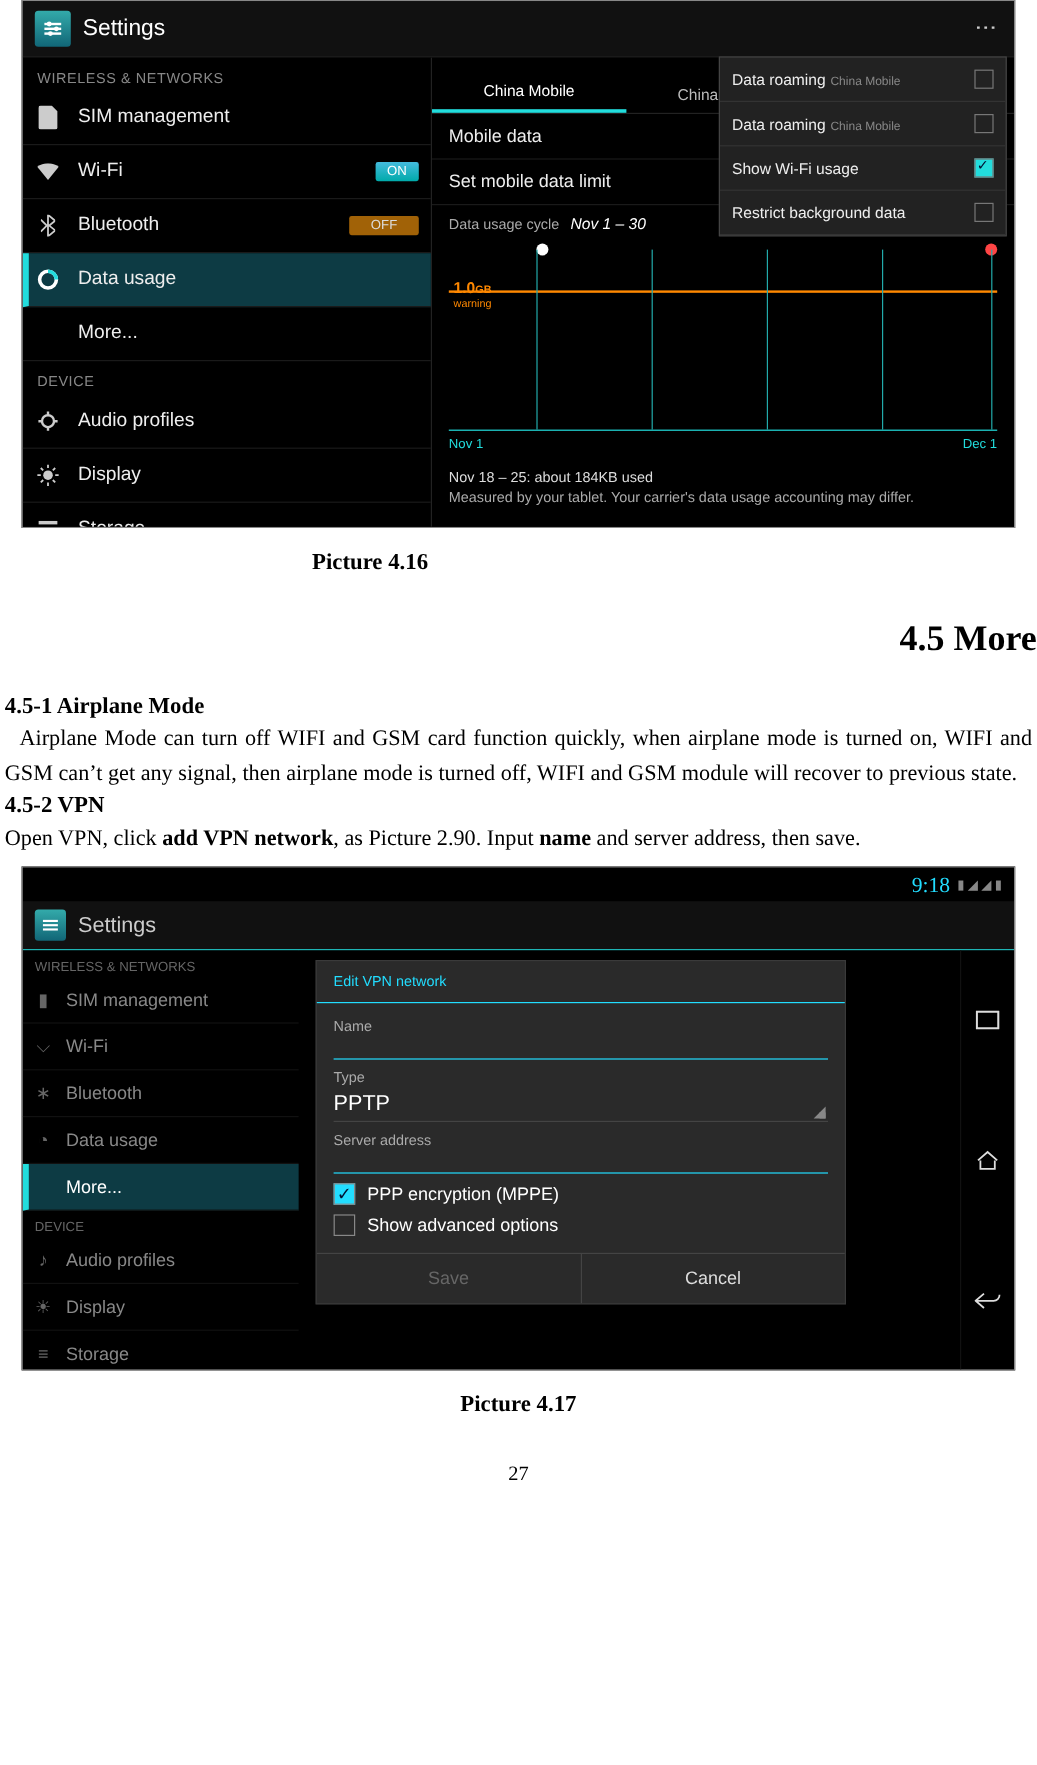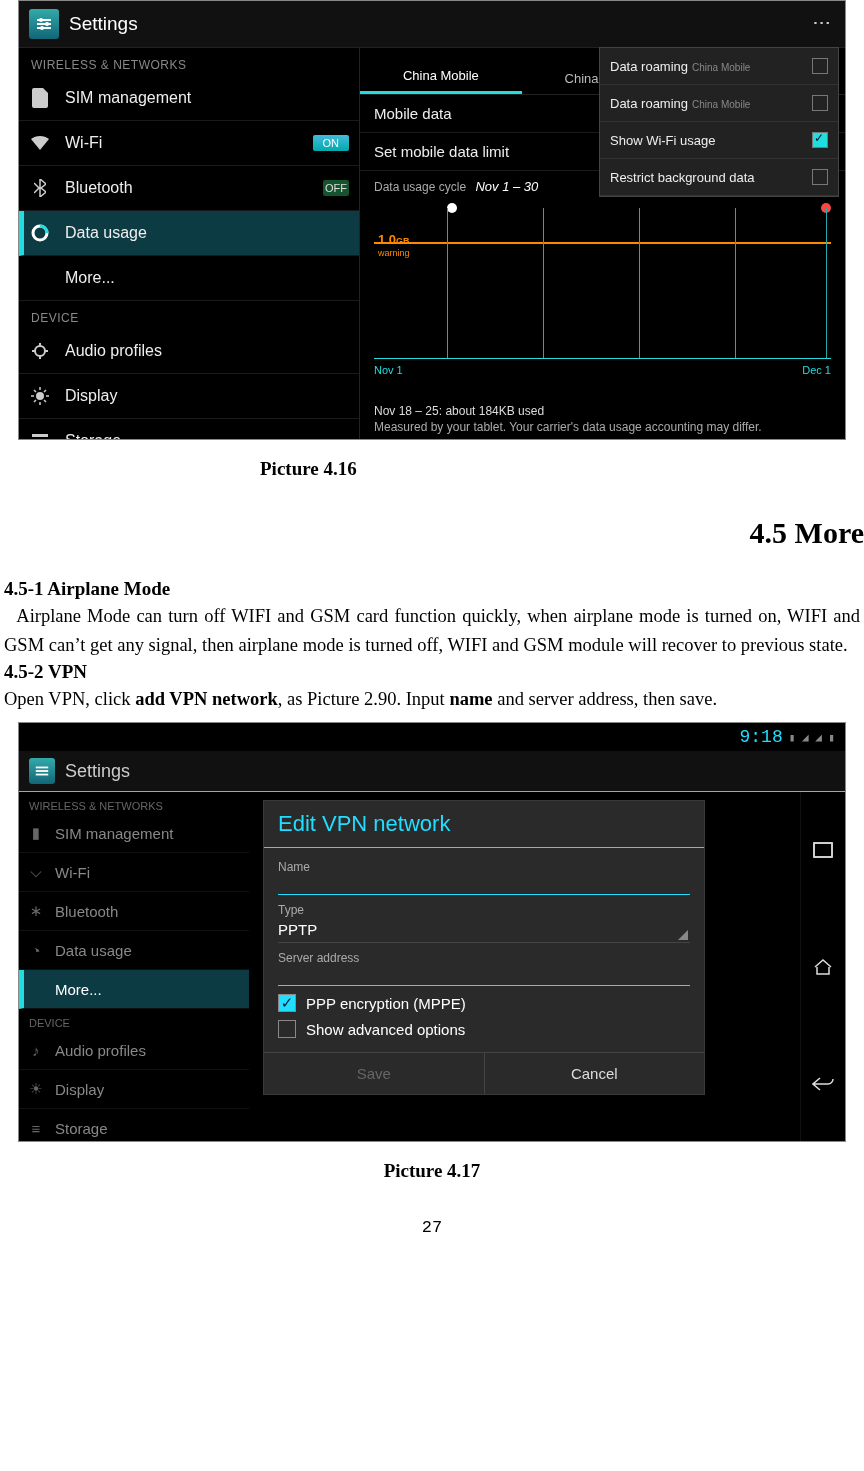--- a/index.html
+++ b/index.html
@@ -4,84 +4,84 @@
 <style>
   body { margin:0; padding:0; font-family: "Times New Roman", serif; font-size:18px; color:#000; background:#fff; width:864px; }
   .page { padding: 0 0 30px 0; }
   .screenshot { margin: 0 18px 18px 18px; background:#000; color:#fff; font-family: Arial, sans-serif; position:relative; }
   .caption { font-weight:bold; text-align:left; padding-left:260px; font-size:19px; margin:14px 0 36px 0; }
   .caption.center { text-align:center; padding-left:0; }
   h2.section { font-size:30px; font-weight:bold; margin: 16px 0 28px 4px; font-family: "Times New Roman", serif; text-align: right; }
   .body-text { margin: 0 4px; line-height:1.55; font-size:18.5px; text-align:justify; }
   .body-text p { margin:0 0 2px 0; }
   .sub-head { font-weight:bold; font-size:19px; margin:2px 4px; }
-  .pagenum { text-align:center; font-size:17px; margin-top:28px;font-family:Liberation Mono, monospace; }
+  .pagenum { text-align:center; font-size:17px; margin-top:28px; }
 
   
   .ss1 { height:440px; border:1px solid #888; box-sizing:border-box; position:relative; overflow:hidden; }
   .ss1 .topbar { display:flex; align-items:center; height:46px; background:#111; border-bottom:1px solid #222; }
   .ss1 .topbar .icon-box { width:30px; height:30px; margin:0 10px; background:linear-gradient(#3aa,#167); border-radius:3px; display:flex; align-items:center; justify-content:center;}
   .ss1 .topbar .title { font-size:19px; color:#fff; }
   .ss1 .topbar .menu-dots { margin-left:auto; margin-right:14px; color:#ccc; font-size:18px; letter-spacing:2px; writing-mode:vertical-rl; line-height:1;}
   .ss1 .columns { display:flex; height:calc(100% - 46px); }
   .ss1 .left { width:340px; background:#000; border-right:1px solid #222; }
   .ss1 .group-label { color:#888; font-size:12px; padding:10px 12px 4px; letter-spacing:0.5px; }
   .ss1 .row { display:flex; align-items:center; height:44px; padding:0 10px; border-bottom:1px solid #1a1a1a; font-size:16px; color:#eee;}
   .ss1 .row.sel { background:#0d3b44; border-left:5px solid #2dd; padding-left:5px;}
   .ss1 .row .ricon { width:22px; height:22px; margin-right:14px; display:inline-flex; align-items:center; justify-content:center; color:#bbb;}
   .ss1 .row .badge-on { margin-left:auto; background:linear-gradient(#4bd,#0aa); color:#fff; font-size:11px; padding:2px 10px; border-radius:2px;}
-  .ss1 .row .badge-off { margin-left:auto; background:#14532d; color:#ddd; font-size:11px; padding:2px 2px; border-radius:2px;}
+  .ss1 .row .badge-off { margin-left:auto; background:#a16207; color:#ddd; font-size:11px; padding:2px 18px; border-radius:2px;}
   .ss1 .mid { flex:1; background:#000; padding:0; position:relative;}
   .ss1 .mid .tabs { display:flex; height:46px; align-items:flex-end; border-bottom:1px solid #222; font-size:13px;}
   .ss1 .mid .tabs .tab { flex:1; text-align:center; color:#bbb; padding-bottom:8px;}
   .ss1 .mid .tabs .tab.active { color:#fff; border-bottom:3px solid #2dd;}
   .ss1 .mid .mrow { padding:10px 14px; font-size:15px; color:#eee; border-bottom:1px solid #1a1a1a; display:flex; align-items:center;}
   .ss1 .mid .cycle { font-size:12px; color:#aaa; padding:8px 14px;}
   .ss1 .mid .cycle .val { color:#fff; margin-left:6px; font-size:13px;font-style:italic;}
   .ss1 .chart { margin:6px 14px; height:150px; border:0; position:relative; border-bottom:1px solid #2dd;}
   .ss1 .chart .grid { position:absolute; inset:0; }
   .ss1 .chart .vline { position:absolute; top:0; bottom:0; width:1px; background:#2aa;}
   .ss1 .chart .warn { position:absolute; left:4px; top:24px; color:#f80; font-size:13px; font-weight:bold;}
   .ss1 .chart .warnsub { position:absolute; left:4px; top:40px; color:#f80; font-size:9px;}
   .ss1 .chart .wline { position:absolute; left:0; right:0; top:34px; height:2px; background:#f80;}
   .ss1 .chart .dotL { position:absolute; top:-5px; left:16%; width:10px; height:10px; background:#fff; border-radius:50%;}
   .ss1 .chart .dotR { position:absolute; top:-5px; right:0%; width:10px; height:10px; background:#f44; border-radius:50%;}
   .ss1 .chart .xlabL { position:absolute; bottom:-18px; left:0; font-size:11px; color:#2dd;text-align:center;}
   .ss1 .chart .xlabR { position:absolute; bottom:-18px; right:0; font-size:11px; color:#2dd;}
-  .ss1 .mid .foot { position:absolute; bottom:6px; left:14px; right:14px; font-size:12px; color:#aaa;}
+  .ss1 .mid .foot { position:absolute; bottom:19px; left:14px; right:14px; font-size:12px; color:#aaa;}
   .ss1 .mid .foot .l1 { color:#ddd; margin-bottom:2px;}
   .ss1 .popup { position:absolute; top:46px; right:6px; width:238px; background:#222; border:1px solid #444; font-size:13px;}
   .ss1 .popup .prow { display:flex; align-items:center; justify-content:space-between; padding:10px 10px; border-bottom:1px solid #333; color:#eee;}
   .ss1 .popup .chk { width:14px; height:14px; border:1px solid #777; display:inline-block;}
   .ss1 .popup .chk.on { background:#2dd; position:relative;}
   .ss1 .popup .chk.on::after { content:"✓"; color:#013; position:absolute; left:1px; top:-2px; font-size:12px;}
   .ss1 .popup .sub { color:#888; font-size:10px; margin-left:4px;}
 
   
   .ss2 { height:420px; border:1px solid #888; box-sizing:border-box; position:relative; overflow:hidden; background:#000;}
-  .ss2 .statusbar { height:28px; background:#000; display:flex; align-items:center; justify-content:flex-end; color:#2df; font-size:18px; padding-right:10px; font-family: Liberation Mono, monospace;}
+  .ss2 .statusbar { height:28px; background:#000; display:flex; align-items:center; justify-content:flex-end; color:#2df; font-size:18px; padding-right:10px; font-family: Liberation Serif, serif;}
   .ss2 .statusbar .sig { color:#888; font-size:11px; margin-left:6px;}
   .ss2 .topbar { display:flex; align-items:center; height:40px; background:#111; border-bottom:1px solid #2dd;}
   .ss2 .topbar .icon-box { width:26px; height:26px; margin:0 10px; background:linear-gradient(#3aa,#167); border-radius:3px; display:flex; align-items:center; justify-content:center;}
   .ss2 .topbar .title { font-size:18px; color:#ccc;}
   .ss2 .body { display:flex; height:calc(100% - 68px);}
   .ss2 .left { width:230px; background:#000;}
   .ss2 .left .group-label { color:#666; font-size:11px; padding:8px 10px 2px;}
   .ss2 .left .row { display:flex; align-items:center; height:38px; padding:0 8px; border-bottom:1px solid #111; font-size:15px; color:#888;}
   .ss2 .left .row.sel { background:#0d3b44; color:#fff; border-left:5px solid #2dd; padding-left:3px;}
   .ss2 .left .row .ricon { width:18px; height:18px; margin-right:10px; color:#666; display:inline-flex; align-items:center; justify-content:center;}
   .ss2 .mid { flex:1; background:#000; position:relative;}
   .ss2 .navbar { width:44px; background:#000; display:flex; flex-direction:column; justify-content:space-around; align-items:center; border-left:1px solid #111;}
   .ss2 .navbar .nbtn { width:30px; height:30px; color:#ddd; display:flex; align-items:center; justify-content:center; font-size:18px;}
   .ss2 .dialog { position:absolute; left:14px; top:8px; width:440px; background:#2a2a2a; border:1px solid #3a3a3a; font-size:14px;}
-  .ss2 .dialog .dtitle { color:#2df; font-size:22px; padding:10px 14px; border-bottom:1px solid #2df;}
+  .ss2 .dialog .dtitle { color:#2df; font-size:12px; padding:10px 14px; border-bottom:1px solid #2df;}
   .ss2 .dialog .dbody { padding:4px 14px 10px;}
   .ss2 .dialog .lbl { color:#aaa; font-size:12px; margin-top:8px;}
   .ss2 .dialog .inp { border-bottom:1px solid #2df; height:20px; margin-bottom:4px;}
-  .ss2 .dialog .sel { color:#fff; font-size:15px; padding:4px 0; border-bottom:1px solid #444; position:relative; margin-bottom:6px;}
+  .ss2 .dialog .sel { color:#fff; font-size:18px; padding:4px 0; border-bottom:1px solid #444; position:relative; margin-bottom:6px;}
   .ss2 .dialog .sel::after { content:""; position:absolute; right:2px; bottom:2px; border:5px solid transparent; border-right-color:#888; border-bottom-color:#888; width:0; height:0;}
   .ss2 .dialog .chkrow { display:flex; align-items:center; color:#fff; font-size:15px; padding:4px 0;}
   .ss2 .dialog .chkrow .chk { width:16px; height:16px; border:1px solid #888; margin-right:10px; display:inline-flex; align-items:center; justify-content:center;}
   .ss2 .dialog .chkrow .chk.on { background:#2df; color:#013;}
   .ss2 .dialog .dbtns { display:flex; border-top:1px solid #444;}
   .ss2 .dialog .dbtn { flex:1; text-align:center; padding:12px 0; color:#ddd; font-size:15px;}
   .ss2 .dialog .dbtn.dis { color:#666;}
   .ss2 .dialog .dbtn + .dbtn { border-left:1px solid #444;}
 
   svg { display:block; }

